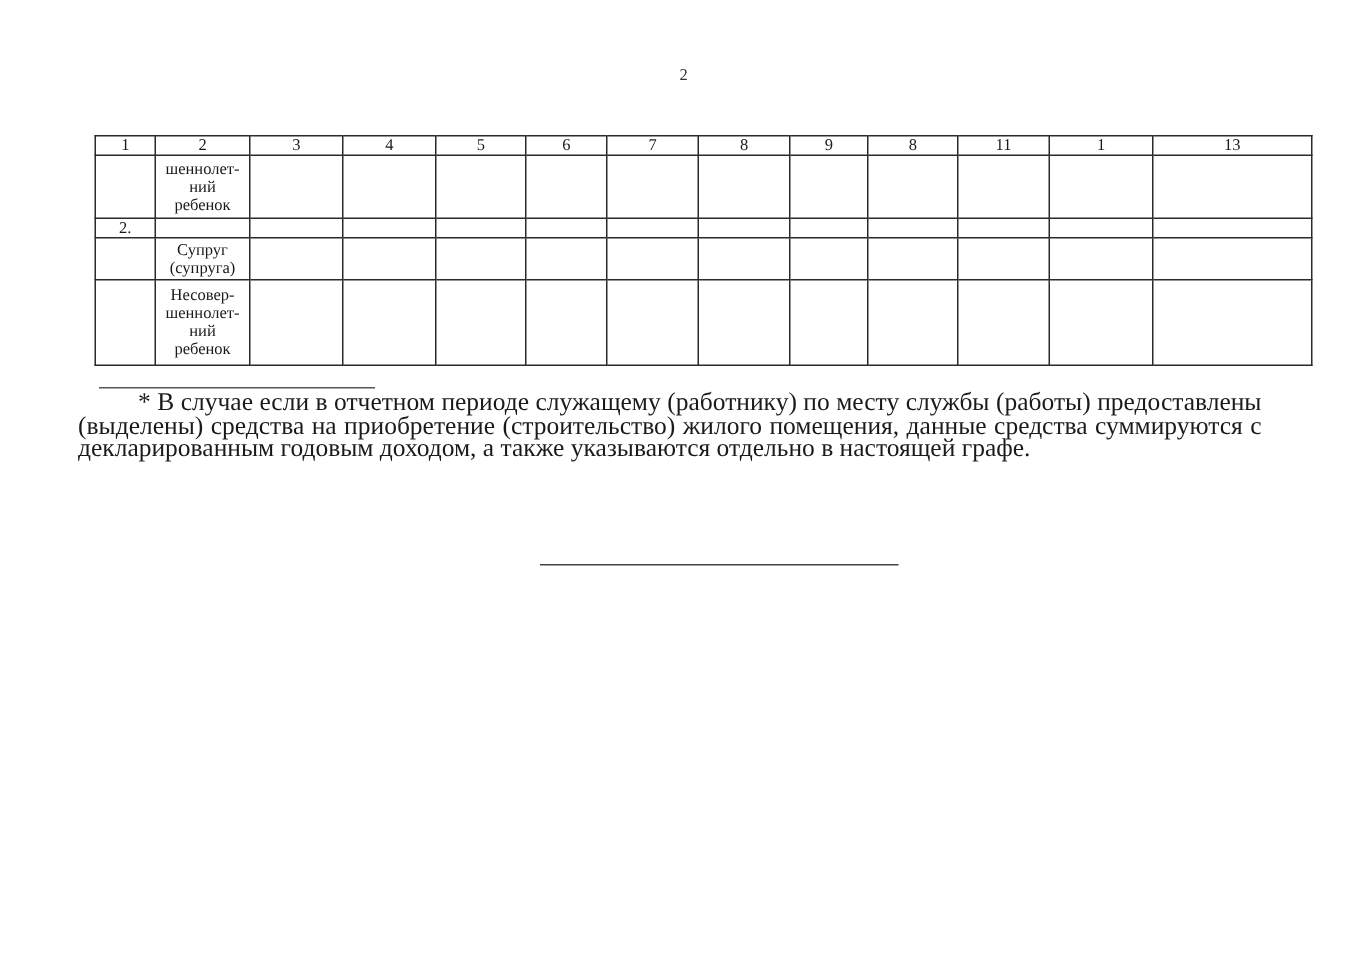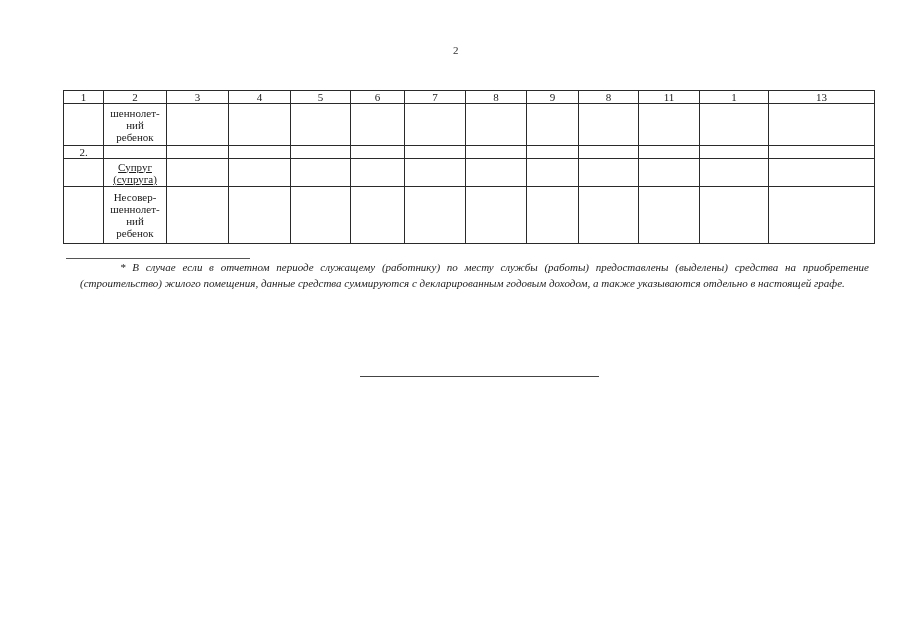--- a/index.html
+++ b/index.html
@@ -6,26 +6,26 @@
   body { width: 905px; height: 640px; position: relative; overflow: hidden;
          font-family: "Liberation Serif", "DejaVu Serif", serif; color: #1a1a1a; }
   .page-number { position: absolute; left: 453px; top: 44px; font-size: 11px; color: #333; }
   table.decl { position: absolute; left: 63px; top: 90px; border-collapse: collapse;
                table-layout: fixed; width: 811px; }
   table.decl td { border: 1px solid #2a2a2a; padding: 0; font-size: 11px; line-height: 12px;
                   text-align: center; vertical-align: middle; }
   tr.hdr td { height: 12px; line-height: 12px; font-size: 11px; }
   tr.r1 td { height: 41px; }
   tr.r2 td { height: 12px; }
-  tr.r3 td { height: 27px; text-decoration: underline; }
+  tr.r3 td { height: 27px; }
   tr.r4 td { height: 56px; margin-top: 25px; }
   .footnote-rule { position: absolute; left: 66px; top: 258px; width: 184px; height: 0;
                    border-top: 1px solid #555; }
-  .footnotes { position: absolute; left: 80px; top: 260px; width: 789px; font-size: 11px;
-               line-height: 15.5px; text-align: justify; font-style: italic; }
+  .footnotes { position: absolute; left: 52px; top: 260px; width: 789px; font-size: 17px;
+               line-height: 15.5px; text-align: justify; }
   .footnotes p { margin: 0; text-indent: 40px; }
   .end-rule { position: absolute; left: 360px; top: 376px; width: 239px; height: 0;
               border-top: 1px solid #444; }
 </style>
 </head>
 <body>
 
 <div class="page-number">2</div>
 
 <table class="decl">

